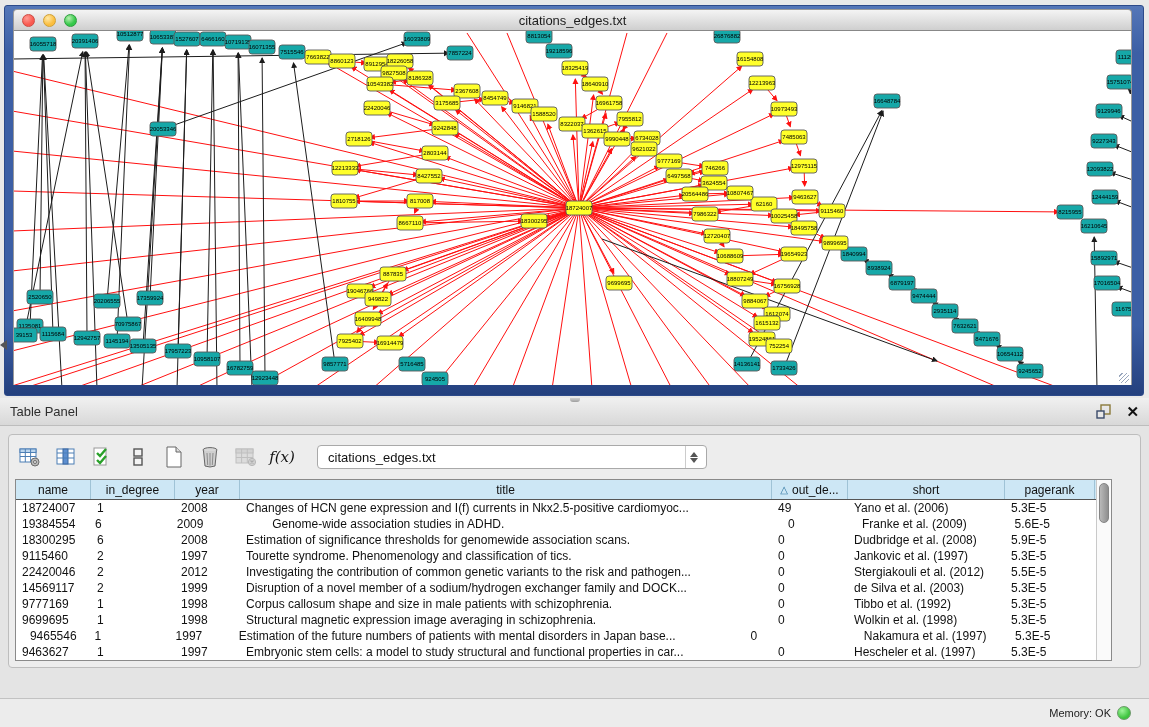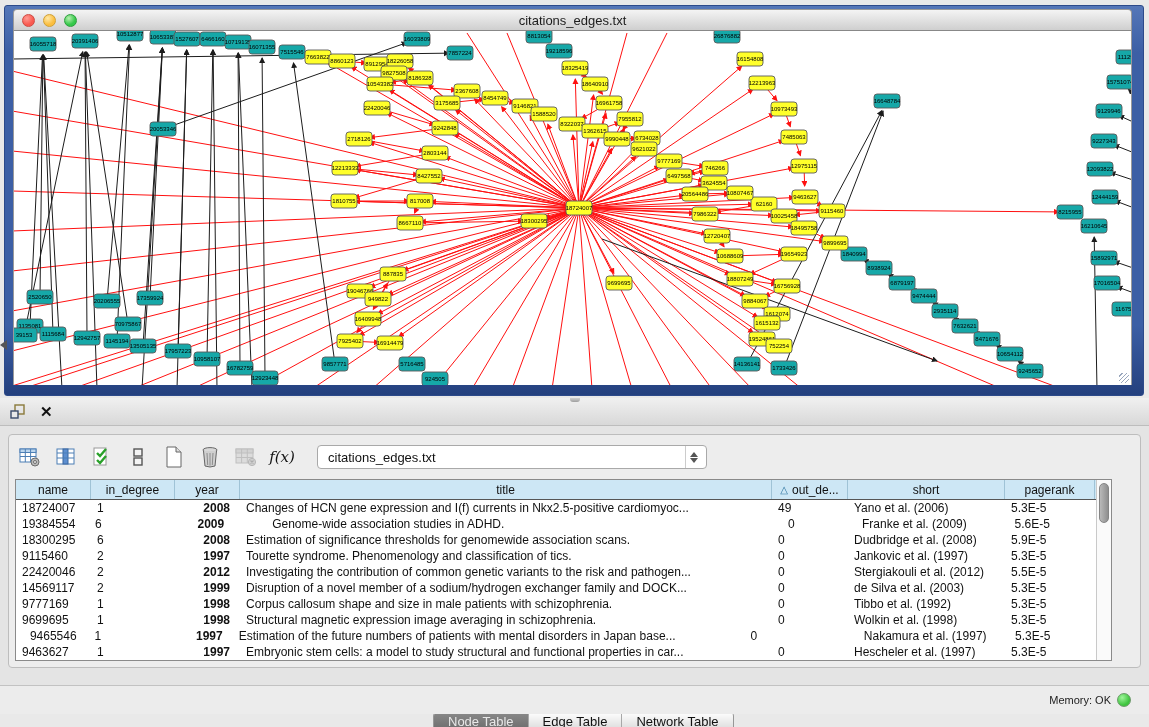--- a/index.html
+++ b/index.html
@@ -51,32 +51,32 @@
   .dd-down { border-top:5px solid #555; }
 
   .tbl-wrap { position:absolute; left:6px; top:44px; width:1097px; height:182px; background:#fff; border:1px solid #8a8a8a; display:flex; }
   .tbl { flex:1; overflow:hidden; }
   .thead { display:flex; height:20px; background:#cde7f5; border-bottom:1px solid #555; }
   .th { font-size:12px; color:#111; display:flex; align-items:center; justify-content:center;
     border-right:1px solid #9fc3d6; overflow:hidden; white-space:nowrap; cursor:pointer; }
   .sort-tri { color:#2e74a0; margin-right:4px; font-size:10px; }
   .trow { display:flex; height:16px; }
   .td { font-size:12px; color:#111; white-space:nowrap; overflow:hidden; padding:1px 4px 0 6px; }
-  .td.r { text-align:right; padding-right:10px;font-weight:bold; }
+  .td.r { padding-right:10px; }
   .vscroll { width:15px; background:#fafafa; border-left:1px solid #c9c9c9; position:relative; }
   .vthumb { position:absolute; left:2px; top:3px; width:10px; height:40px; border-radius:5px;
     background:linear-gradient(90deg,#b9b9b9,#8f8f8f); border:1px solid #858585; cursor:pointer; }
 
   .tabs { position:absolute; left:424px; top:276px; height:21px; display:flex;
     border:1px solid #979797; border-radius:5px; overflow:hidden; background:linear-gradient(180deg,#ffffff,#d9d9d9); }
   .tab { padding:0 14px; font-size:13px; display:flex; align-items:center; color:#111; cursor:pointer; border-right:1px solid #a8a8a8; }
   .tab:last-child { border-right:none; }
   .tab.active { background:linear-gradient(180deg,#8a8a8a,#6b6b6b); color:#e8e8e8; }
 
-  .statusbar { position:absolute; left:0; bottom:13px; width:100%; height:29px; background:#ececec;
+  .statusbar { position:absolute; left:0; bottom:0; width:100%; height:29px; background:#ececec;
     border-top:1px solid #c2c2c2; display:flex; align-items:center; justify-content:flex-end; padding-right:18px; gap:6px; }
   .mem-label { font-size:11px; color:#222; }
   .mem-dot { width:14px; height:14px; border-radius:50%;
     background:radial-gradient(circle at 35% 30%,#9ef59a,#3ec43e 65%); border:1px solid #6a9a68; }
 </style>
 </head>
 <body>
 
 <div class="net-window">
   <div class="titlebar">
@@ -790,20 +790,21 @@
     </svg>
     <div class="resize-grip"></div>
   </div>
 </div>
 
 <div class="collapse-handle"></div>
 
 <div class="table-panel">
   <div class="splitter-dot"></div>
   <div class="tp-header">
+    <span class="tp-title">Table Panel</span>
     <svg class="tp-float" viewBox="0 0 16 16">
       <rect x="5" y="1" width="9" height="9" fill="none" stroke="#8a7a3a" stroke-width="1.4"></rect>
       <rect x="1" y="7" width="7" height="7" fill="#e8e8e8" stroke="#3a4a6a" stroke-width="1.4"></rect>
     </svg>
     <span class="tp-close">✕</span>
   </div>
 
   <div class="panel-card">
     <div class="toolbar">
       <button class="tb-btn">

